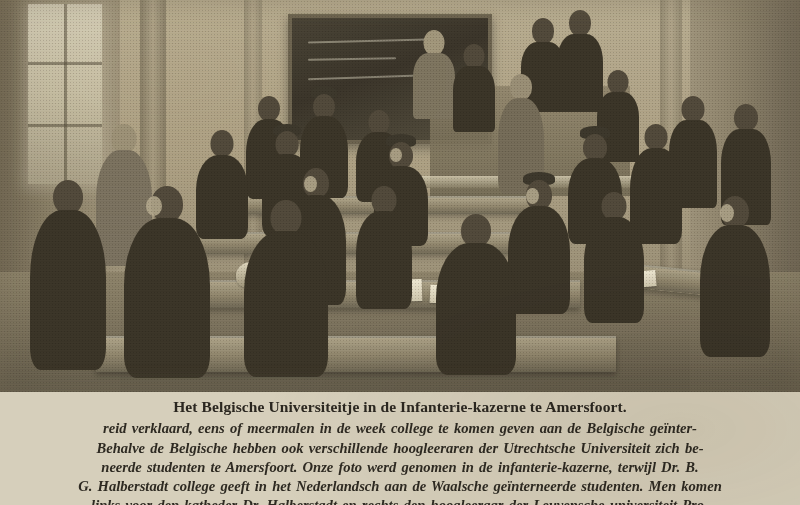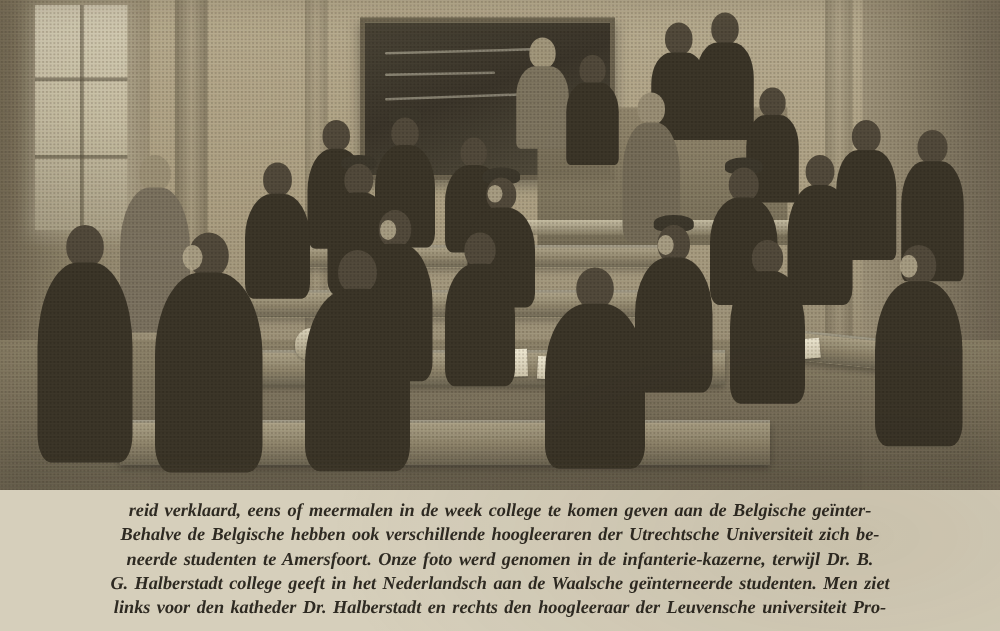--- a/index.html
+++ b/index.html
@@ -419,25 +419,26 @@
       <div class="body" style="top:29px; width:80px; height:132px;"></div>
     </div>
 
     <div class="grain"></div>
     <div class="grain2"></div>
     <div class="edge-fade"></div>
   </div>
 
   <div class="caption">
     <div class="caption-inner">
+      <div class="cap-title">Het Belgische Universiteitje in de Infanterie-kazerne te Amersfoort.</div>
       <div class="cap-body">
         <span class="l">reid verklaard, eens of meermalen in de week college te komen geven aan de Belgische geïnter-</span>
         <span class="l">Behalve de Belgische hebben ook verschillende hoogleeraren der Utrechtsche Universiteit zich be-</span>
         <span class="l">neerde studenten te Amersfoort.   Onze foto werd genomen in de infanterie-kazerne, terwijl Dr. B.</span>
-        <span class="l">G. Halberstadt college geeft in het Nederlandsch aan de Waalsche geïnterneerde studenten. Men ziet</span>
+        <span class="l">G. Halberstadt college geeft in het Nederlandsch aan de Waalsche geïnterneerde studenten. Men komen</span>
         <span class="l">links voor den katheder Dr. Halberstadt en rechts den hoogleeraar der Leuvensche universiteit Pro-</span>
 
       </div>
     </div>
   </div>
 
   <div class="age"></div>
 </div>
 
 </body></html>

